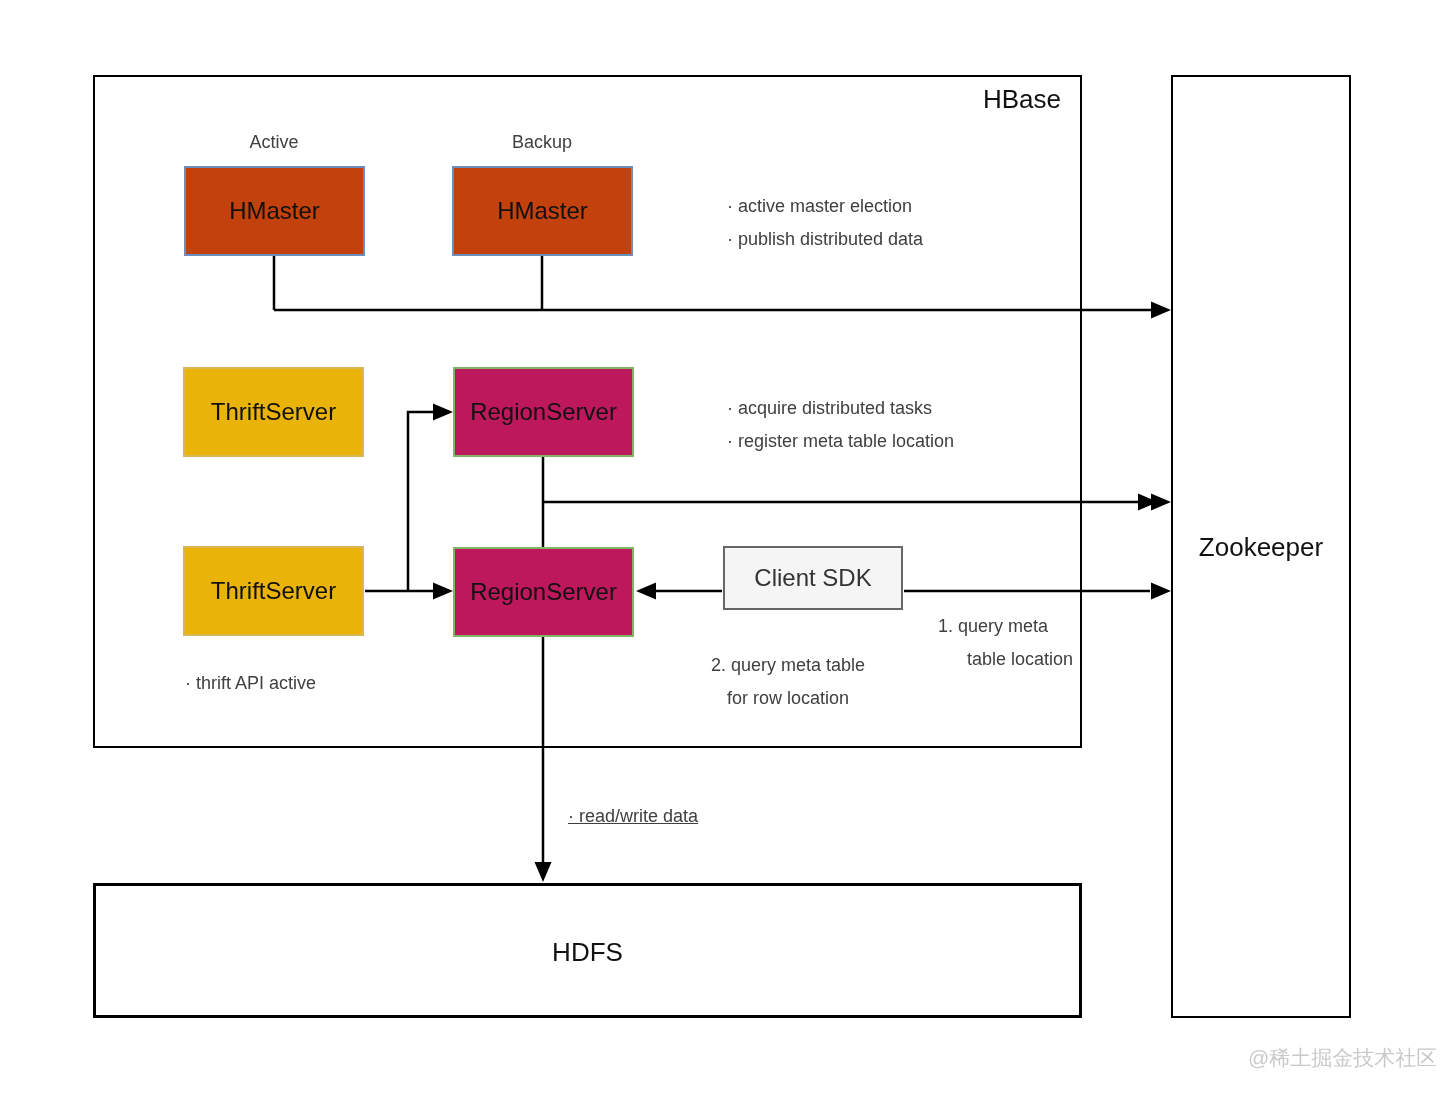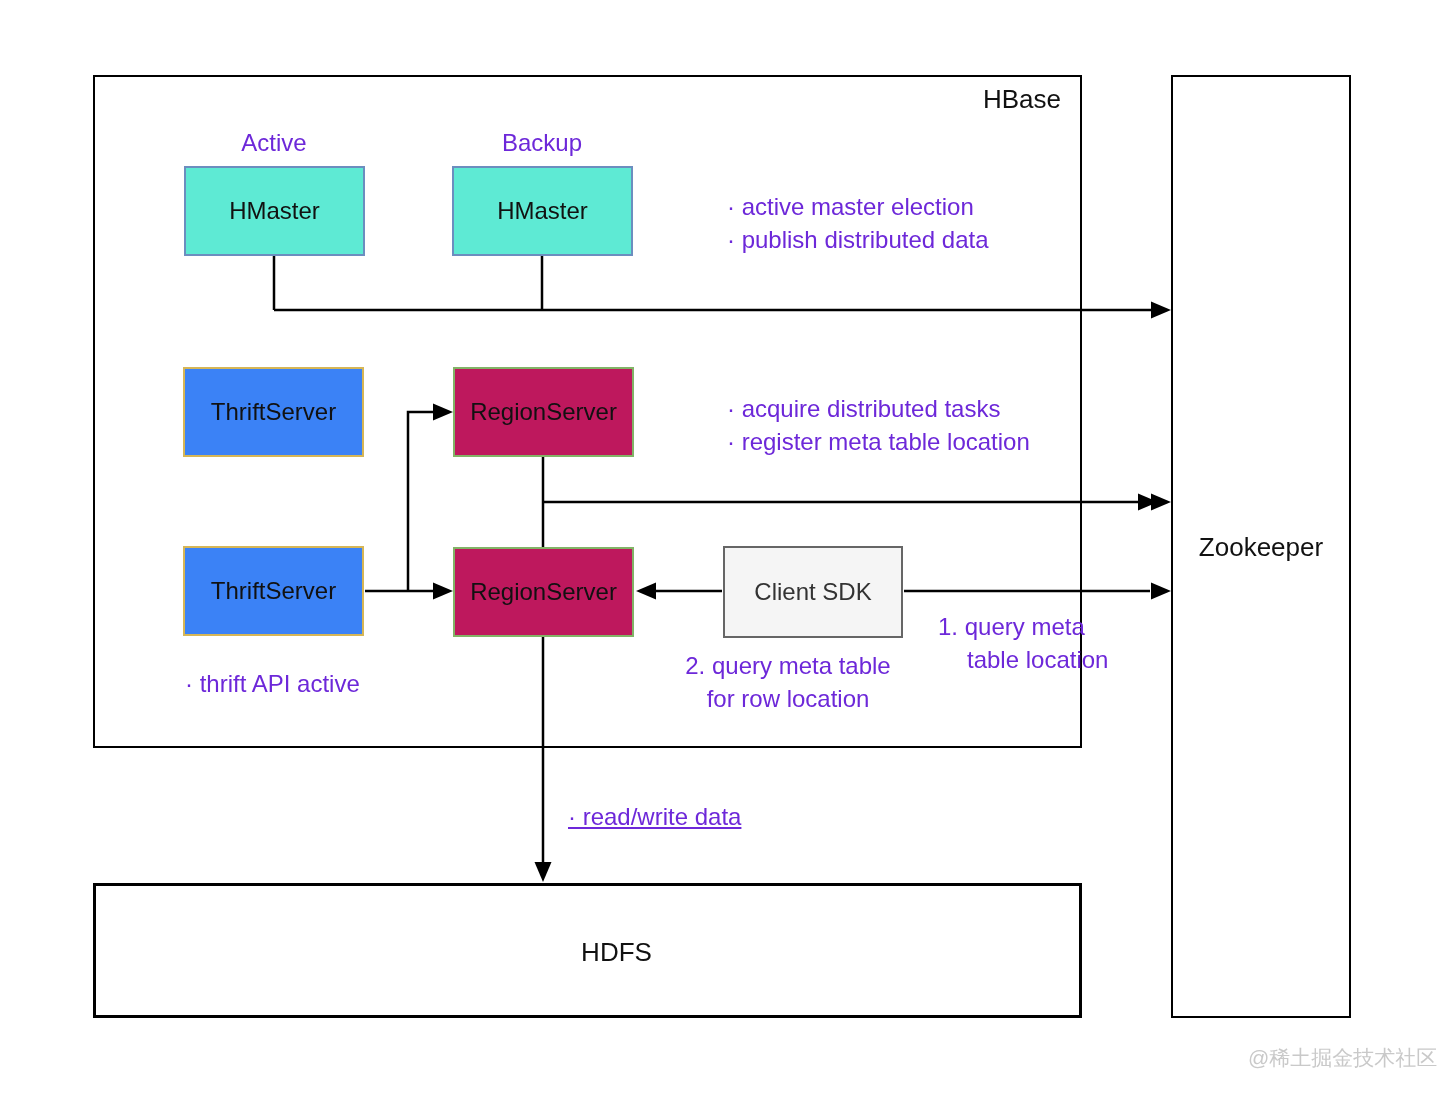--- a/index.html
+++ b/index.html
@@ -9,44 +9,44 @@
   }
   
   .container-box{position:absolute;border:2.5px solid #000;background:transparent;box-sizing:border-box;}
   .container-label{position:absolute;font-size:26px;color:#111;}
   
   .node{
     position:absolute;width:181px;height:90px;box-sizing:border-box;
     display:flex;align-items:center;justify-content:center;
     font-size:24px;color:#111;z-index:3;
   }
-  .node-hmaster{background:#5eead4;border:2px solid #6c8ebf;}
-  .node-thrift{background:#3b82f6;border:2px solid #d6b656;}
+  .node-hmaster{background:#c2410c;border:2px solid #6c8ebf;}
+  .node-thrift{background:#eab308;border:2px solid #d6b656;}
   .node-region{background:#be185d;border:2px solid #82b366;}
   .node-client{background:#f5f5f5;border:2px solid #666666;color:#333;}
   
-  .txt{position:absolute;font-size:24px;line-height:33px;color:#6d28d9;z-index:4;white-space:nowrap;}
+  .txt{position:absolute;font-size:18px;line-height:33px;color:#404040;z-index:4;white-space:nowrap;}
   .txt-center{text-align:center;}
   #svg-layer{position:absolute;left:0;top:0;z-index:2;}
   .wire{stroke:#000;stroke-width:2.5;fill:none;}
   .head{fill:#000;stroke:none;}
   .watermark{position:absolute;font-size:21px;color:#c9c9c9;z-index:5;white-space:nowrap;}
 </style>
 </head>
 <body>
 
 <div class="canvas">
 
   <div class="container-box" style="left:93px;top:75px;width:989px;height:673px;"></div>
   <div class="container-box" style="left:1171px;top:75px;width:180px;height:943px;"></div>
   <div class="container-box" style="left:93px;top:883px;width:989px;height:135px;border-width:3px;"></div>
 
   <div class="container-label" style="left:983px;top:84px;">HBase</div>
   <div class="container-label txt-center" style="left:1171px;top:532px;width:180px;">Zookeeper</div>
-  <div class="container-label txt-center" style="left:93px;top:937px;width:989px;margin-left:29px;">HDFS</div>
+  <div class="container-label txt-center" style="left:93px;top:937px;width:989px;">HDFS</div>
 
   <svg id="svg-layer" width="1440" height="1098" viewBox="0 0 1440 1098">
 
     <path class="wire" d="M274 256 V310 M542 256 V310 M274 310 H1153"></path>
     <polygon class="head" points="1171,310 1151,301.5 1151,318.5"></polygon>
 
     <path class="wire" d="M365 591 H408 M408 591 V412 H437 M408 591 H437"></path>
     <polygon class="head" points="453,412 433,403.5 433,420.5"></polygon>
     <polygon class="head" points="453,591 433,582.5 433,599.5"></polygon>
 
@@ -83,21 +83,21 @@
     <span>ThriftServer</span>
   </div>
 
   <div class="node node-region" style="left:453px;top:367px;">
     <span>RegionServer</span>
   </div>
   <div class="node node-region" style="left:453px;top:547px;">
     <span>RegionServer</span>
   </div>
 
-  <div class="node node-client" style="left:723px;top:546px;width:180px;height:92px;">
+  <div class="node node-client" style="left:723px;top:546px;width:180px;height:64px;">
     <span>Client SDK</span>
   </div>
 
   <div class="txt" style="left:727px;top:190px;">
     <div>· active master election</div>
     <div>· publish distributed data</div>
   </div>
 
   <div class="txt" style="left:727px;top:392px;">
     <div>· acquire distributed tasks</div>

